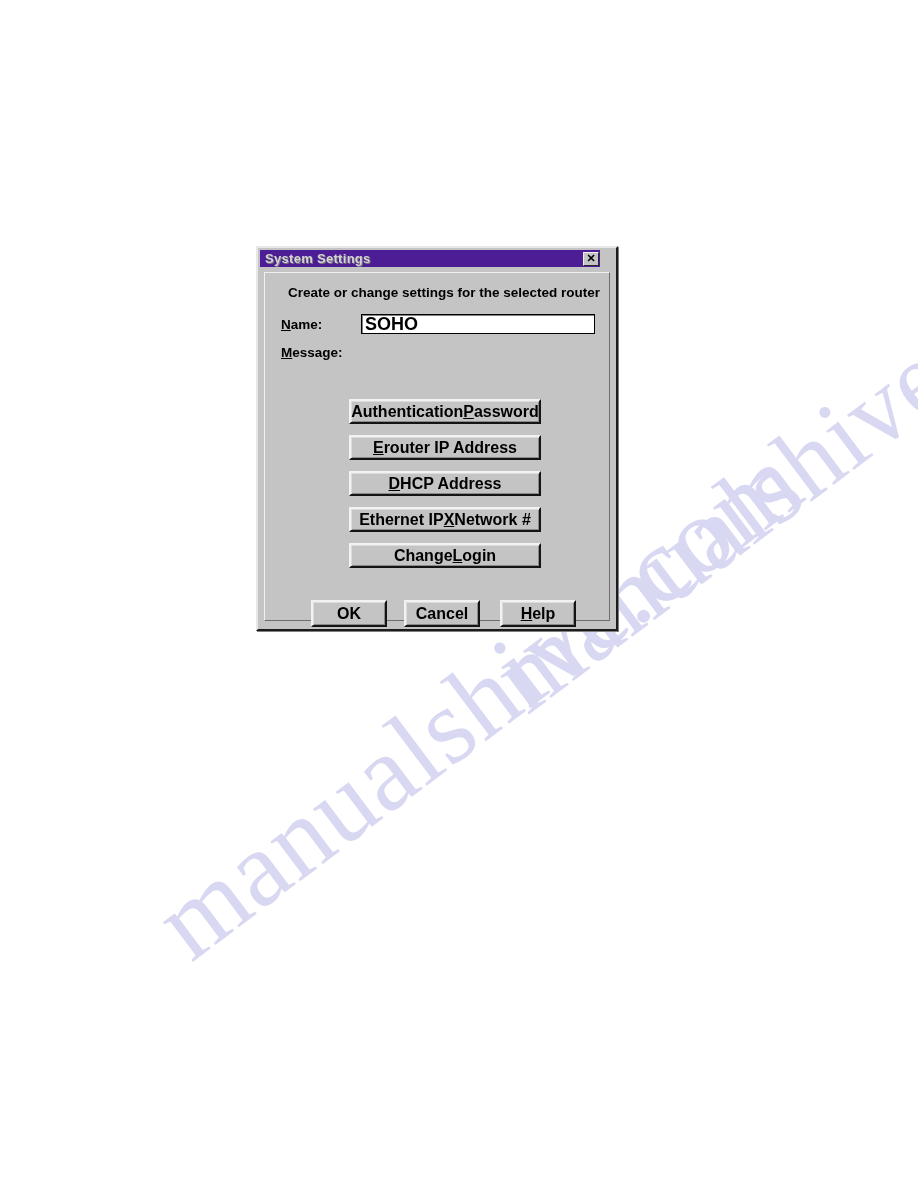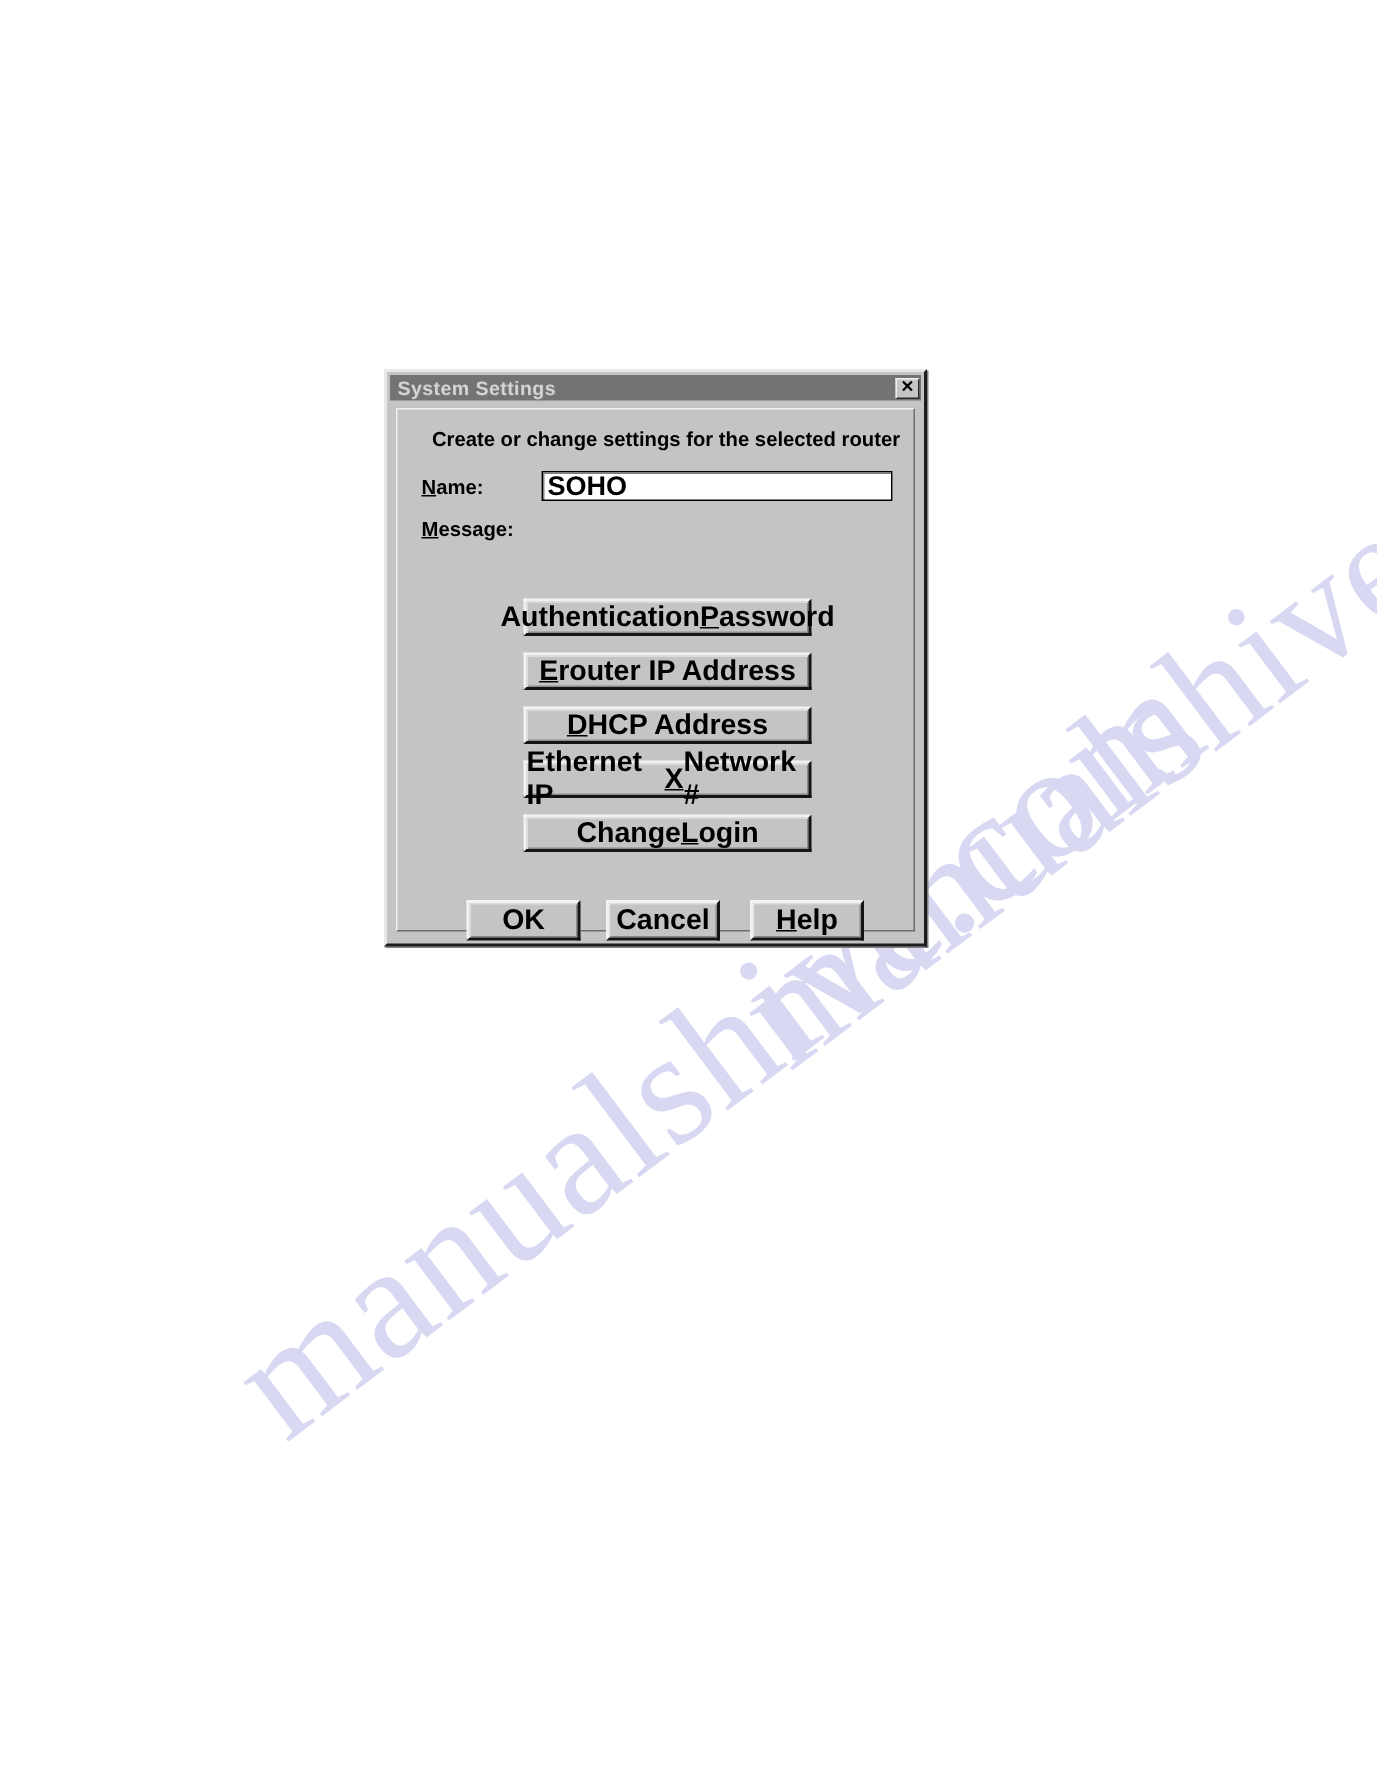--- a/index.html
+++ b/index.html
@@ -50,22 +50,22 @@
     border-top: 2px solid #e8e8e8;
     border-left: 2px solid #e8e8e8;
     border-right: 2px solid #1c1c1c;
     border-bottom: 2px solid #1c1c1c;
     box-sizing: border-box;
     box-shadow: 1px 1px 0 #808080;
   }
 
   .titlebar {
     height: 17px;
-    margin: 2px 2px 0 2px;
-    background: #737373;
+    margin: 2px 16px 0 2px;
+    background: #4c1d95;
     display: flex;
     align-items: center;
     justify-content: space-between;
     padding: 0 1px 0 5px;
     box-sizing: border-box;
   }
   .title-text {
     font-size: 13px;
     font-weight: bold;
     color: #d4d4d4;
@@ -163,21 +163,21 @@
     background: #c4c4c4;
     border-top: 2px solid #f2f2f2;
     border-left: 2px solid #f2f2f2;
     border-right: 2px solid #141414;
     border-bottom: 2px solid #141414;
     box-sizing: border-box;
     display: flex;
     align-items: center;
     justify-content: center;
     font-family: "Liberation Sans", sans-serif;
-    font-size: 19px;
+    font-size: 16px;
     font-weight: bold;
     color: #000;
     cursor: default;
     box-shadow: inset 1px 1px 0 #dcdcdc, inset -1px -1px 0 #8a8a8a;
   }
   .btn u { text-decoration: underline; }
 
   .stack-btn {
     position: absolute;
     left: 84px;

